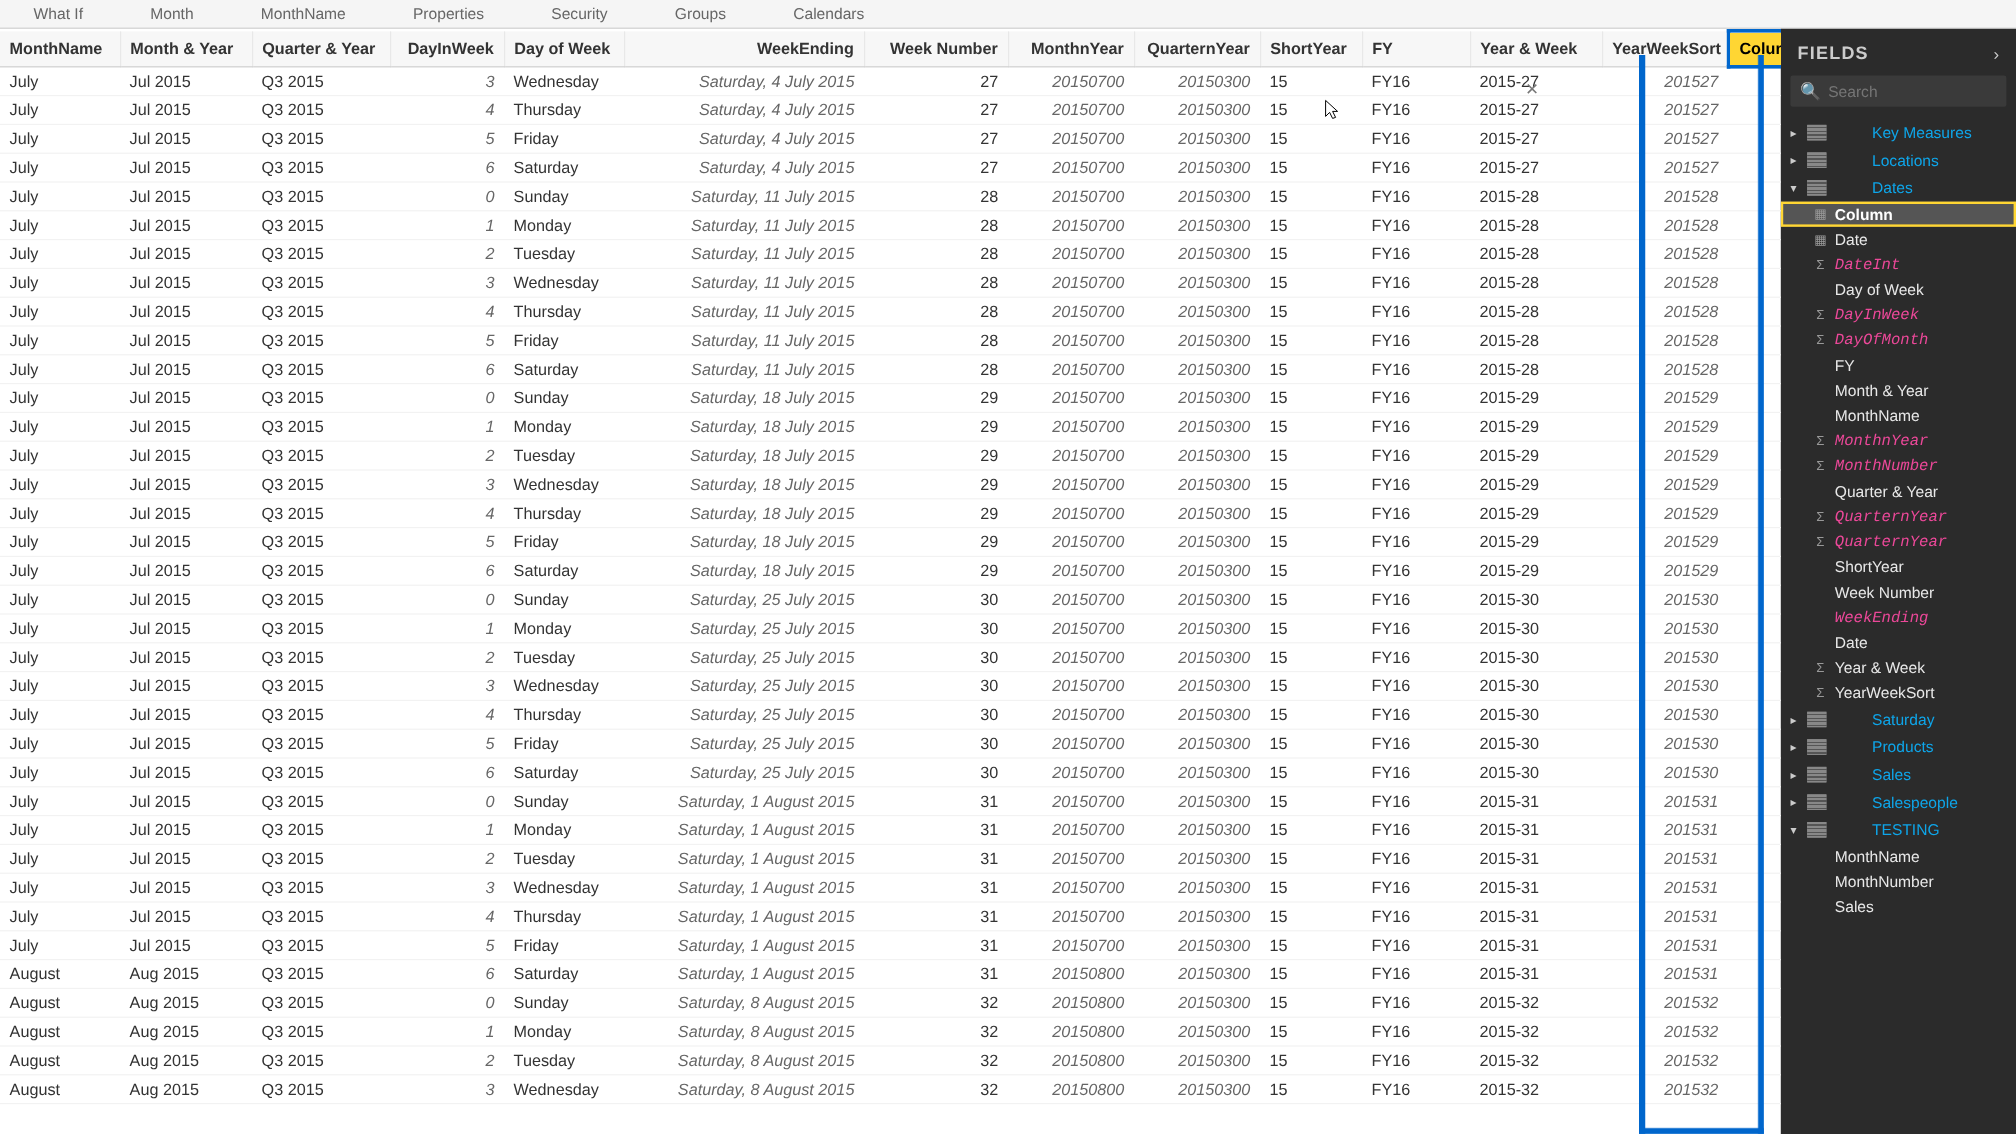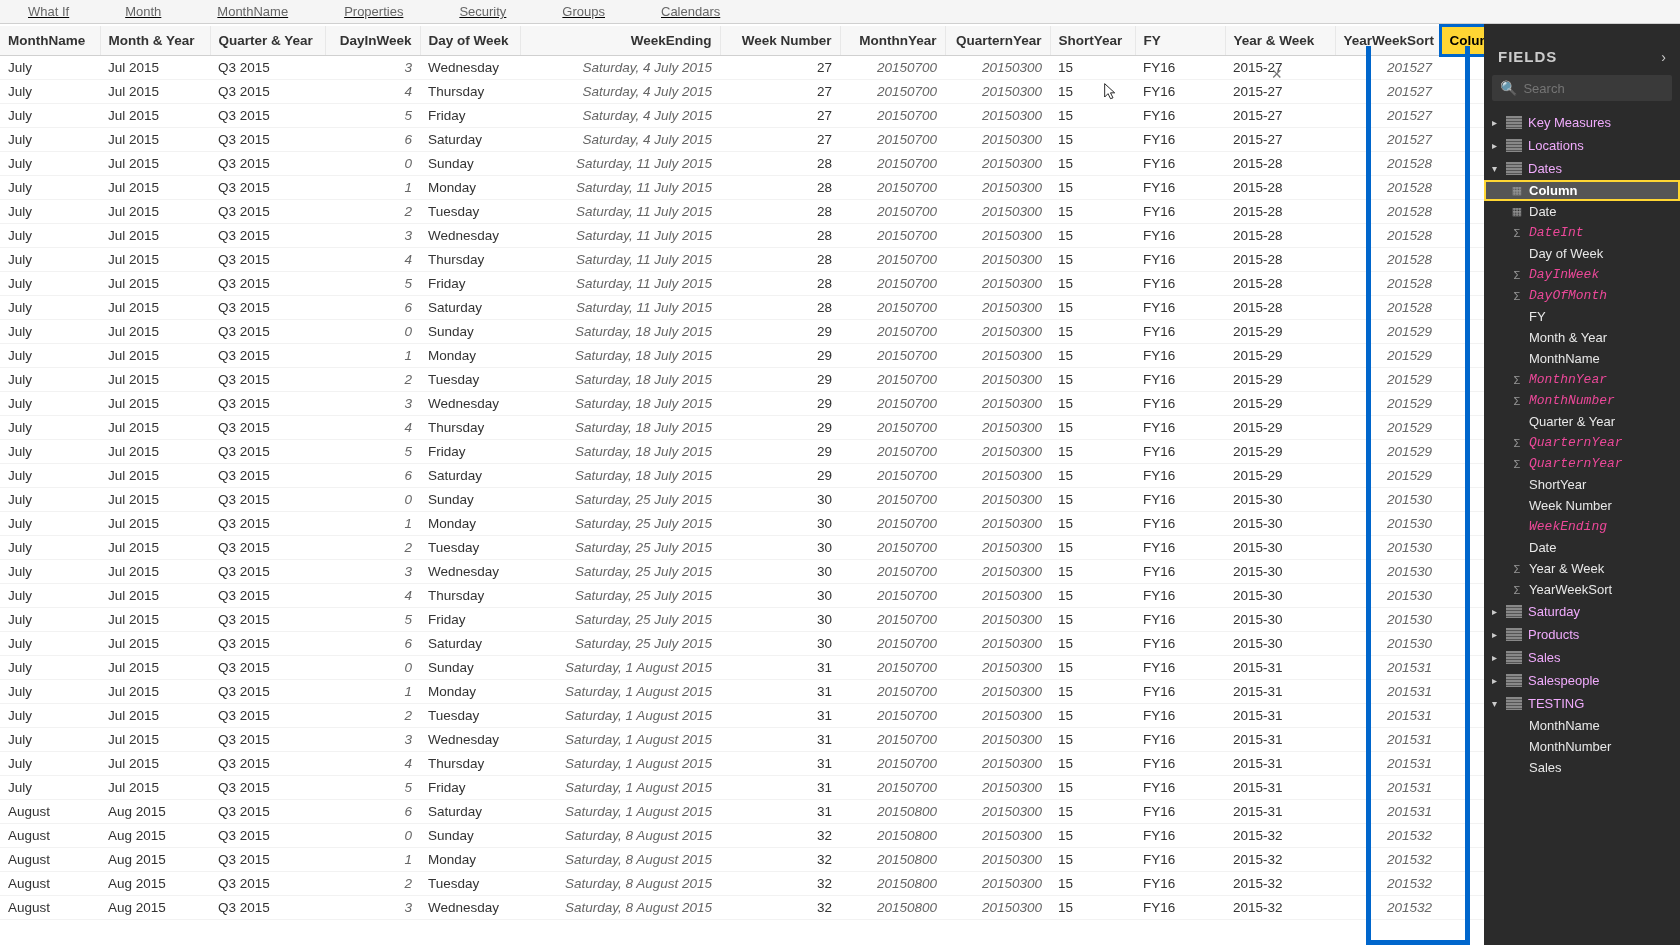--- a/index.html
+++ b/index.html
@@ -1,50 +1,50 @@
 <!DOCTYPE html>
 <html><head>
 <meta charset="utf-8">
 <style>
 * { margin: 0; padding: 0; box-sizing: border-box; font-family: 'Segoe UI', Tahoma, sans-serif; }
 body { background: #fff; overflow: hidden; width: 1680px; height: 945px; }
 
-.ribbon { display: flex; background: #f5f5f5; border-bottom: 1px solid #d0d0d0; height: 24px; align-items: center; text-decoration: underline; }
+.ribbon { display: flex; background: #f5f5f5; border-bottom: 1px solid #d0d0d0; height: 24px; align-items: center; }
 .ribbon-item { padding: 4px 28px; font-size: 13px; color: #666; cursor: pointer; }
 
 .main-area { display: flex; height: calc(945px - 24px); }
 
 .table-wrap { flex: 1; overflow: auto; position: relative; }
 .table-scroll { width: 100%; overflow: auto; height: 100%; }
 table { border-collapse: collapse; width: 100%; table-layout: fixed; }
 thead th { background: #f7f7f7; border-bottom: 1px solid #d0d0d0; border-right: 1px solid #e8e8e8; font-weight: 600; font-size: 13.5px; color: #333; padding: 6px 8px; text-align: left; white-space: nowrap; height: 26px; }
 thead th.num { text-align: right; }
 tbody td { border-bottom: 1px solid #f2f2f2; padding: 3px 8px; font-size: 13.5px; color: #333; white-space: nowrap; height: 24px; }
 tbody td.num { text-align: right; }
 tbody td.italic { font-style: italic; color: #666; }
 
 th.highlight { background: #ffd633; color: #000; border: 3px solid #0066cc; position: relative; }
 .col-highlight-border { position: absolute; top: 22px; right: 14px; bottom: 0; width: 104px; border-left: 5px solid #0066cc; border-right: 5px solid #0066cc; border-bottom: 5px solid #0066cc; pointer-events: none; }
 
 .cursor-icon { position: absolute; top: 58px; left: 1098px; width: 20px; height: 20px; z-index: 10; }
 
 .fields-panel { width: 196px; background: #2b2b2b; color: #e0e0e0; display: flex; flex-direction: column; }
-.fields-header { display: flex; justify-content: space-between; align-items: center; padding: 24px 14px 10px; }
+.fields-header { display: flex; justify-content: space-between; align-items: center; padding: 12px 14px 10px; }
 .fields-header h3 { font-size: 15px; letter-spacing: 1px; font-weight: 600; color: #ccc; }
 .chev { color: #ccc; font-size: 14px; }
 .search-box { margin: 0 8px 10px; background: #3a3a3a; border-radius: 2px; display: flex; align-items: center; padding: 5px 8px; }
 .search-box input { background: transparent; border: none; outline: none; color: #ccc; font-size: 13px; flex: 1; }
 .search-ico { color: #888; margin-right: 6px; font-size: 14px; }
 
 .field-list { flex: 1; overflow-y: auto; }
 .field-table { display: flex; align-items: center; padding: 4px 8px; font-size: 13px; cursor: pointer; }
 .field-table .exp { width: 14px; color: #ccc; font-size: 10px; }
 .field-table .tico { width: 16px; height: 13px; background: #888; margin-right: 6px; position: relative; }
 .field-table .tico::before { content:''; position:absolute; inset:0; background: repeating-linear-gradient(#888 0 2px, #555 2px 3px); }
-.field-table .lbl { color: #f0abfc; }
+.field-table .lbl { color: #0ea5e9; margin-left: 32px; }
 
 .field-col { display: flex; align-items: center; padding: 3px 8px 3px 26px; font-size: 13px; cursor: pointer; }
 .field-col .cico { width: 14px; color: #999; font-size: 11px; margin-right: 5px; text-align: center; }
 .field-col .lbl { color: #e8e8e8; }
 .field-col.dim .lbl { color: #ec4899; font-style: italic; font-family: Liberation Mono, monospace; }
 .field-col.selected { background: #555; border: 2px solid #ffd633; padding: 1px 6px 1px 24px; }
 .field-col.selected .lbl { color: #fff; font-weight: 600; }
 
 .close-x { position: absolute; top: 40px; right: 202px; font-size: 18px; color: #777; cursor: pointer; z-index: 5; }
 

